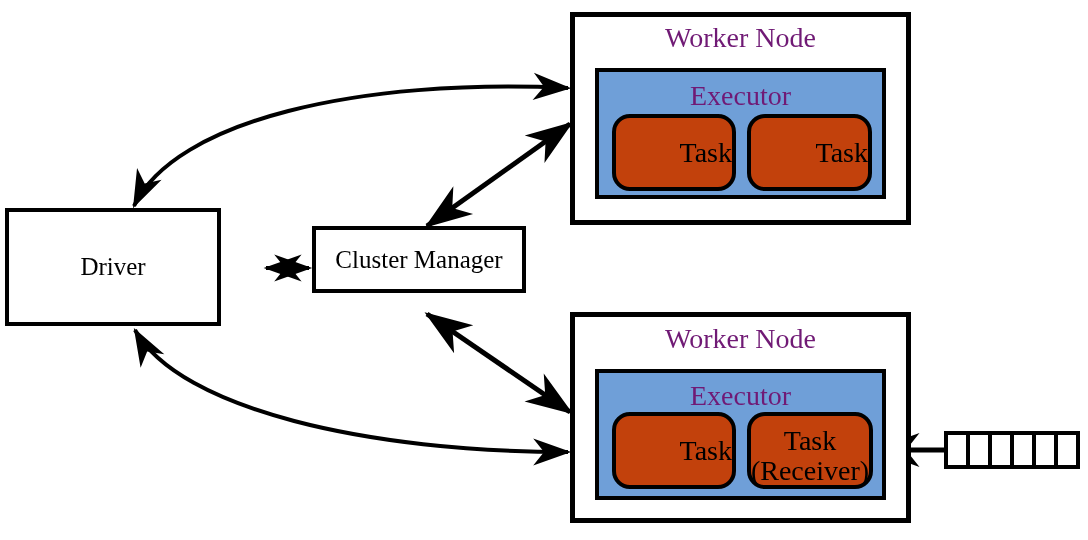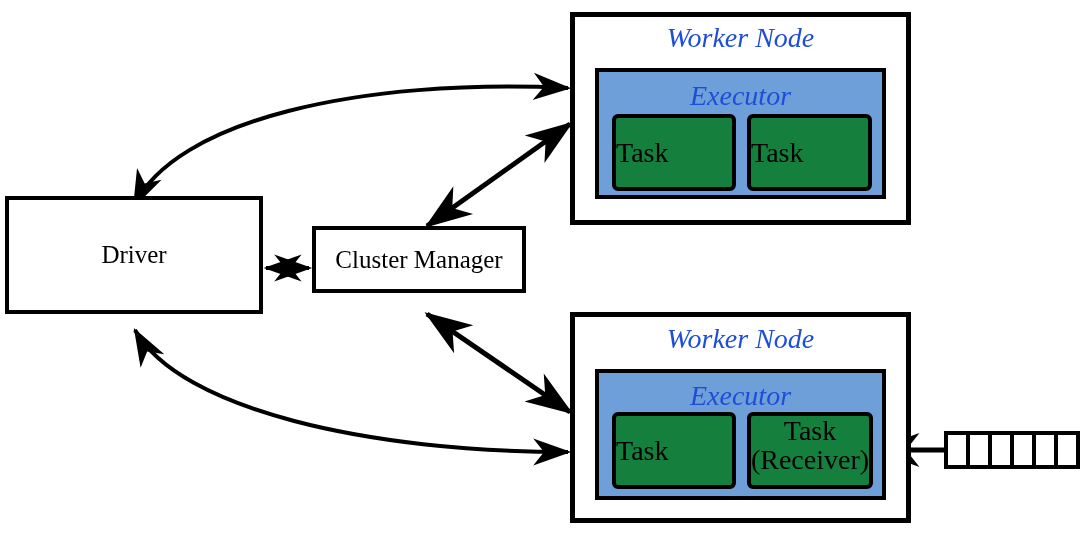--- a/index.html
+++ b/index.html
@@ -41,36 +41,35 @@
     text-align: center;
   }
   .executor-box {
     position: absolute;
     background: #6f9fd8;
     border: 4px solid #000000;
     box-sizing: border-box;
   }
   .task-box {
     position: absolute;
-    background: #15803d;
+    background: #c2410c;
     border: 4px solid #000000;
-    border-radius: 6px;
+    border-radius: 18px;
     box-sizing: border-box;
     display: flex;
     align-items: center;
-    justify-content: flex-start;
+    justify-content: flex-end;
     text-align: center;
     line-height: 1.05;
   }
   .label {
     position: absolute;
     text-align: center;
     white-space: nowrap;
-    color: #1d4ed8;
-    font-style: italic;
+    color: #701a75;
   }
   .title-28 { font-size: 28px; }
   .title-26 { font-size: 28px; }
   .title-25 { font-size: 25px; }
   .dstream-strip {
     position: absolute;
     display: flex;
     border: 4px solid #000000;
     background: #ffffff;
     box-sizing: border-box;
@@ -110,21 +109,21 @@
 
     <line x1="427" y1="226" x2="570" y2="124" stroke="#000000" stroke-width="5" marker-end="url(#ah)" marker-start="url(#ah-start)"></line>
 
     <line x1="427" y1="314" x2="570" y2="412" stroke="#000000" stroke-width="5" marker-end="url(#ah)" marker-start="url(#ah-start)"></line>
 
     <path d="M 135,330 C 180,410 370,452 568,452" fill="none" stroke="#000000" stroke-width="4" marker-end="url(#ah)" marker-start="url(#ah-start)"></path>
 
     <line x1="947" y1="450" x2="876" y2="450" stroke="#000000" stroke-width="5" marker-end="url(#ah)"></line>
   </svg>
 
-  <div class="plain-box" style="left:5px; top:196px; width:258px; height:118px;">
+  <div class="plain-box" style="left:5px; top:208px; width:216px; height:118px;">
     <div class="driver-text">
       <div>Driver</div>
     </div>
   </div>
 
   <div class="plain-box" style="left:312px; top:226px; width:214px; height:67px;">
     <div class="title-25">Cluster Manager</div>
   </div>
 
   <div class="node-box" style="left:570px; top:12px; width:341px; height:213px;">

